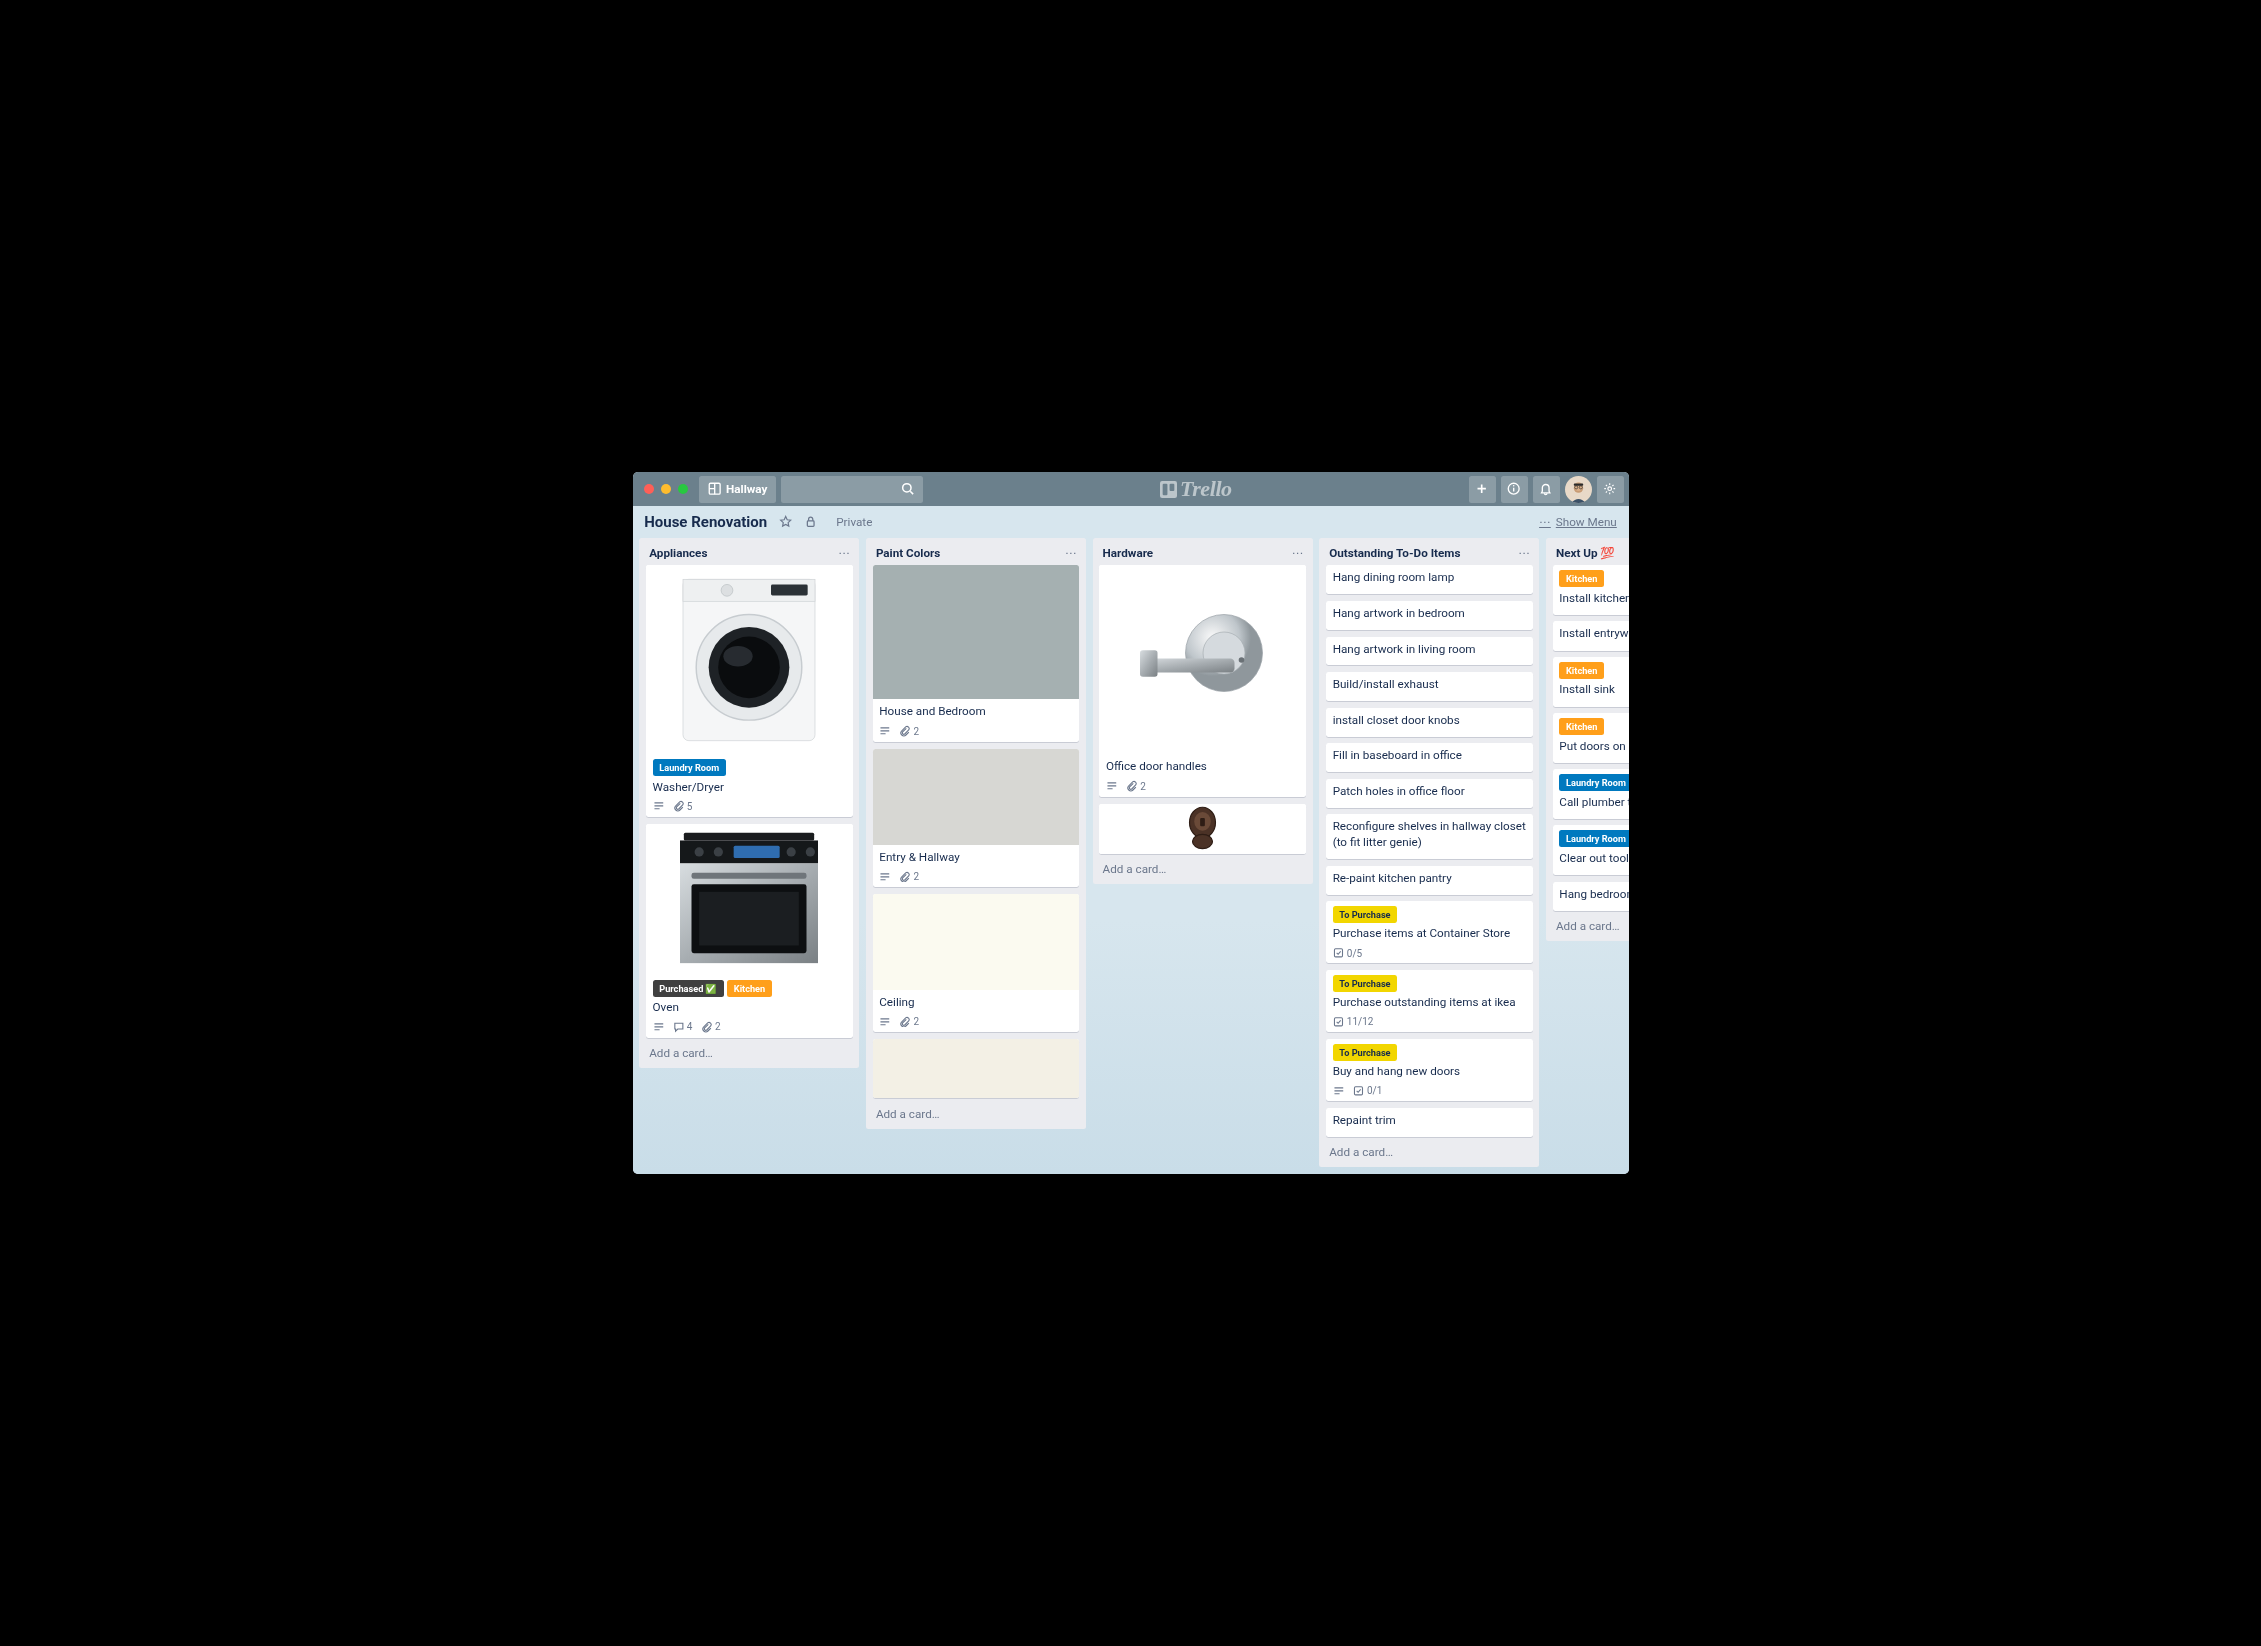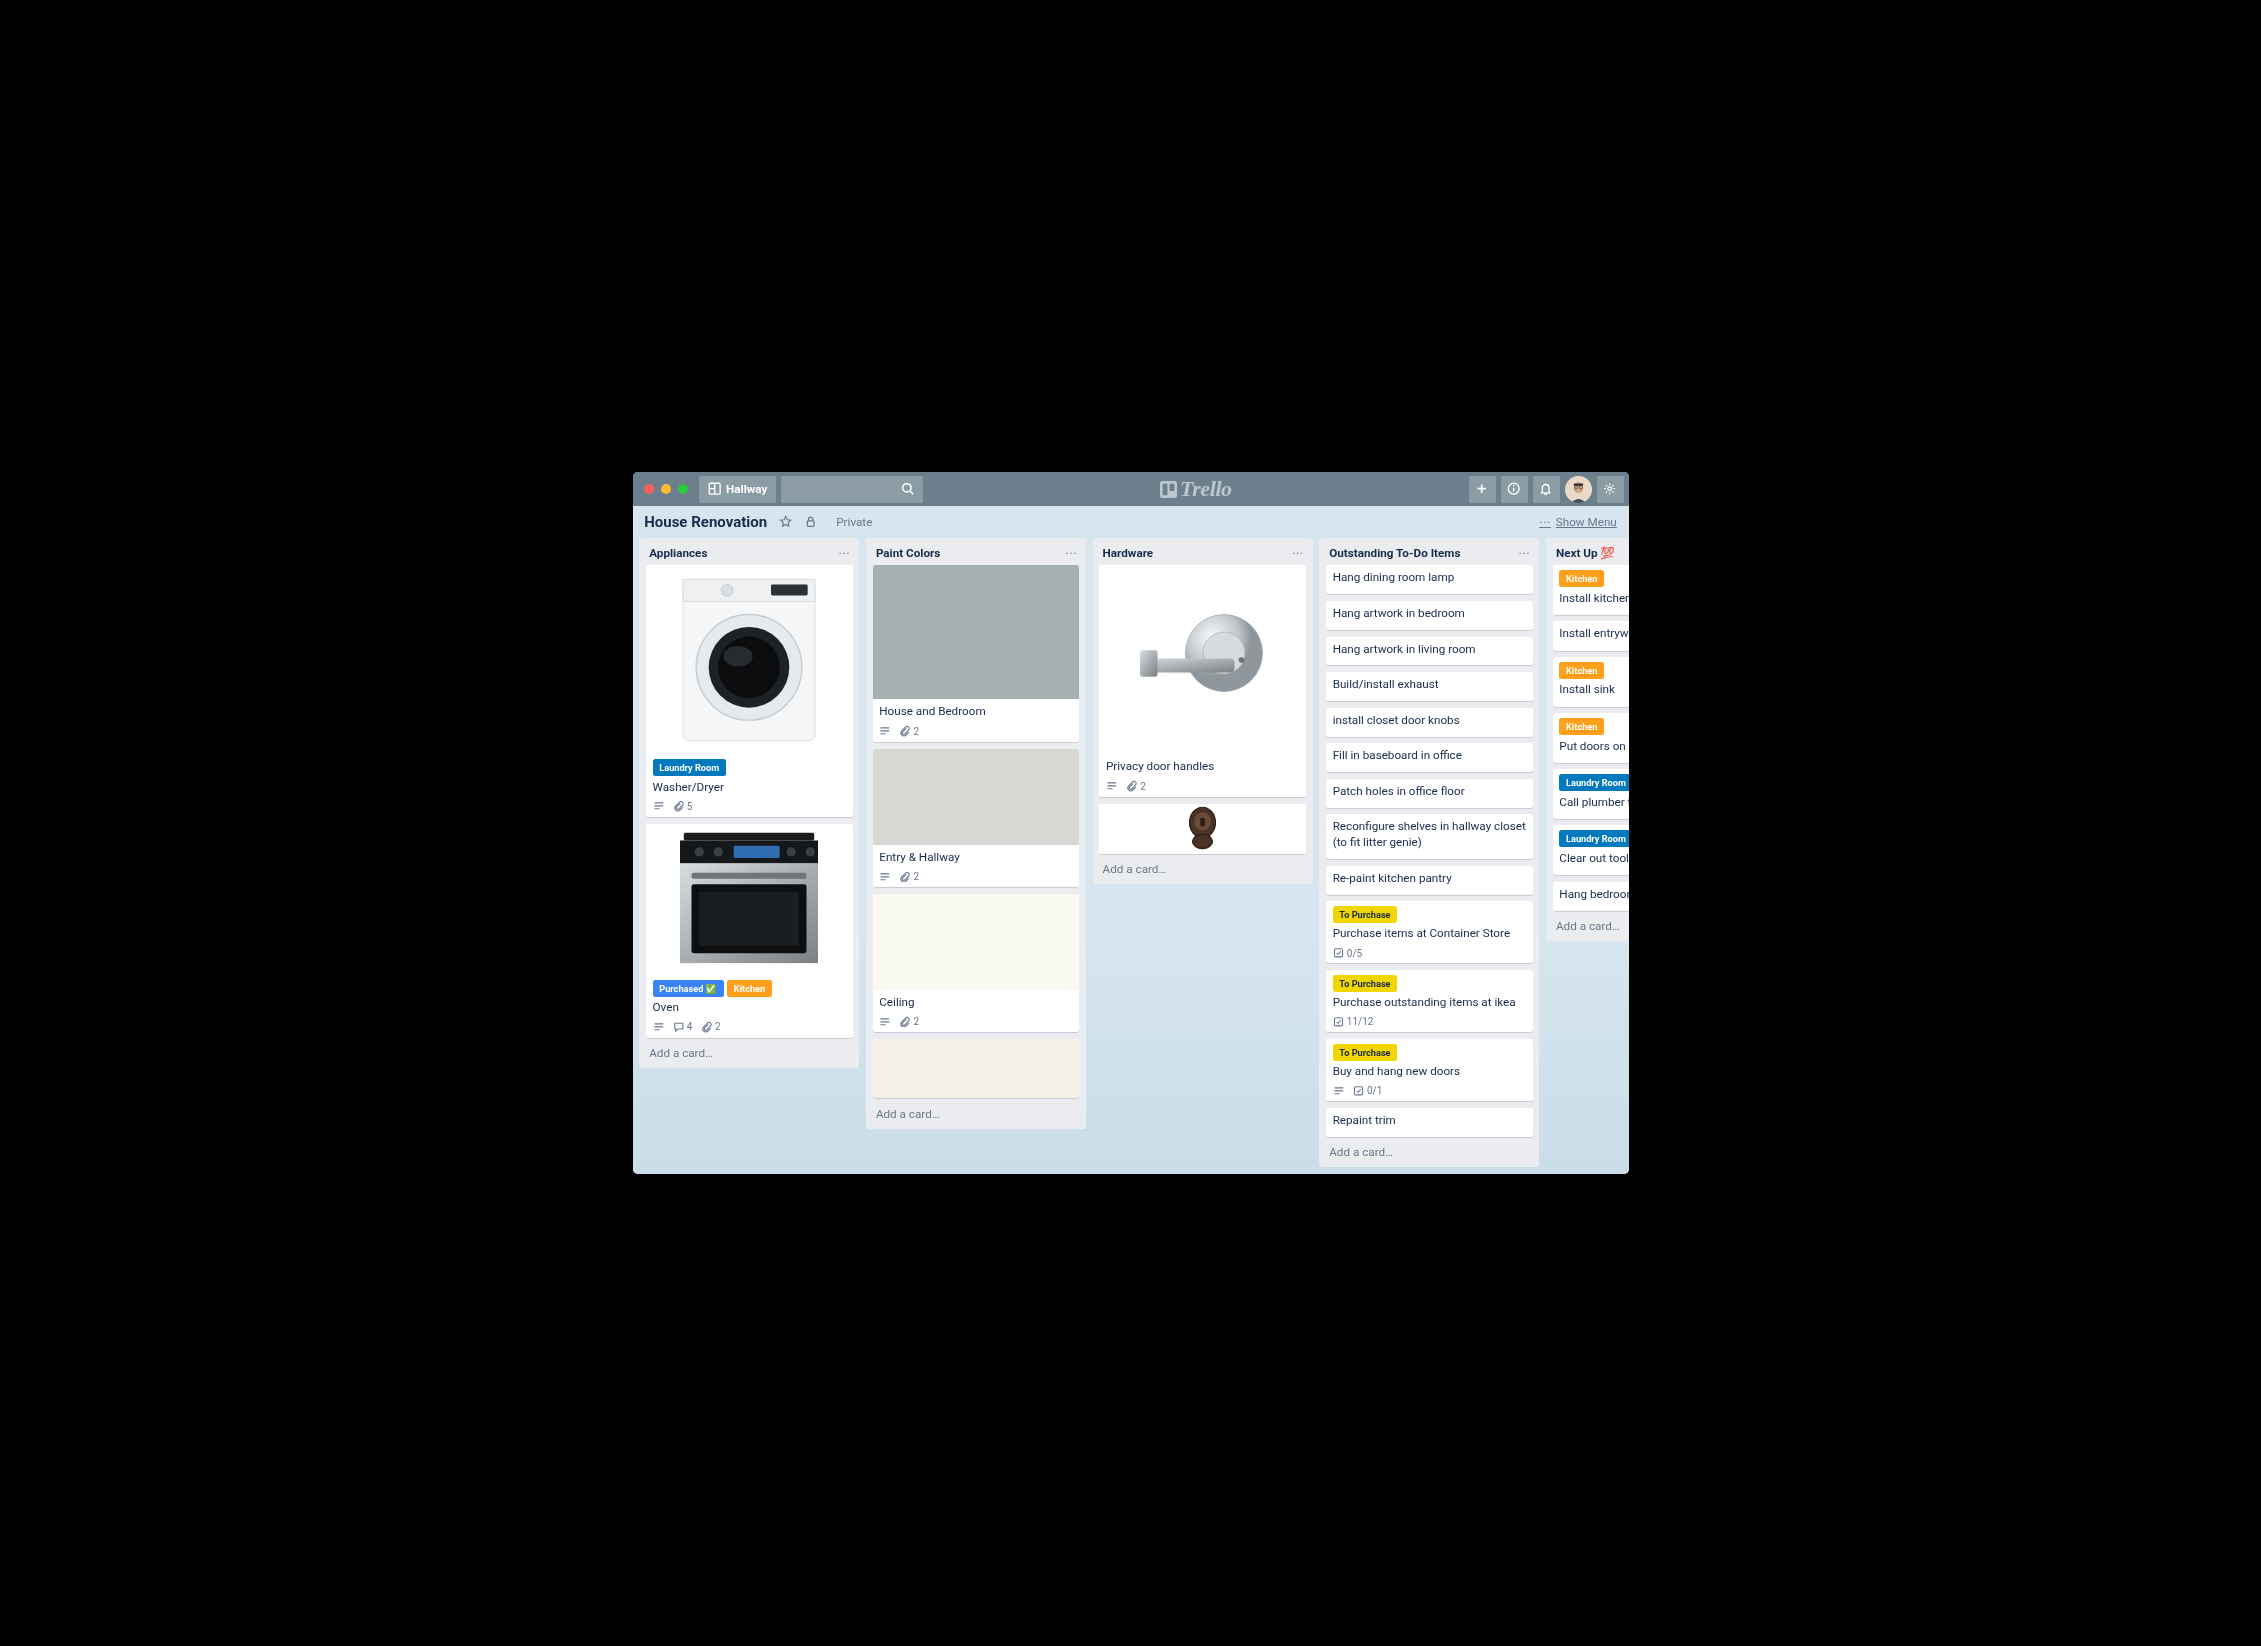--- a/index.html
+++ b/index.html
@@ -332,21 +332,21 @@
       <circle cx="175" cy="33" r="6" fill="#3b4045"></circle>
                 <circle cx="200" cy="33" r="6" fill="#3b4045"></circle>
       <rect x="30" y="48" width="180" height="130" fill="url(#steel)"></rect>
       <rect x="45" y="60" width="150" height="8" rx="3" fill="#6f757a"></rect>
       <rect x="45" y="75" width="150" height="90" rx="3" fill="#0d0f11"></rect>
       <rect x="55" y="85" width="130" height="70" fill="#1b1e21"></rect>
     </svg>
             </div>
             <div class="card-body">
               <div class="labels">
-                <span class="label" style="background:#3b82f6;color:#fff">Purchased ✅</span>
+                <span class="label" style="background:#404040;color:#fff">Purchased ✅</span>
                 <span class="label" style="background:#ff9f1a;color:#fff">Kitchen</span>
               </div>
               <div class="card-title">Oven</div>
               <div class="badges">
                 <span class="badge">
                   <svg viewBox="0 0 16 16" fill="none" stroke="currentColor" stroke-width="1.6">
                     <line x1="2" y1="4" x2="14" y2="4"></line>
                     <line x1="2" y1="8" x2="14" y2="8"></line>
                     <line x1="2" y1="12" x2="9" y2="12"></line>
                   </svg>
@@ -456,21 +456,21 @@
             <div class="card-cover" style="height:189px;background:#fff">
               <svg viewBox="0 0 240 220" width="168" height="168">
       <circle cx="150" cy="100" r="55" fill="url(#metal)" stroke="#9aa1a6"></circle>
       <circle cx="150" cy="100" r="30" fill="#d5dade" stroke="#a6adb2"></circle>
       <circle cx="175" cy="110" r="4" fill="#6a7176"></circle>
       <rect x="30" y="108" width="135" height="20" rx="6" fill="url(#steel)"></rect>
       <rect x="30" y="96" width="25" height="38" rx="4" fill="url(#steel)"></rect>
     </svg>
             </div>
             <div class="card-body">
-              <div class="card-title">Privacy door handles</div>
+              <div class="card-title">Office door handles</div>
               <div class="badges">
                 <span class="badge">
                   <svg viewBox="0 0 16 16" fill="none" stroke="currentColor" stroke-width="1.6">
                     <line x1="2" y1="4" x2="14" y2="4"></line>
                     <line x1="2" y1="8" x2="14" y2="8"></line>
                     <line x1="2" y1="12" x2="9" y2="12"></line>
                   </svg>
                 </span>
                 <span class="badge">
                   <svg viewBox="0 0 16 16" fill="none" stroke="currentColor" stroke-width="1.5">

